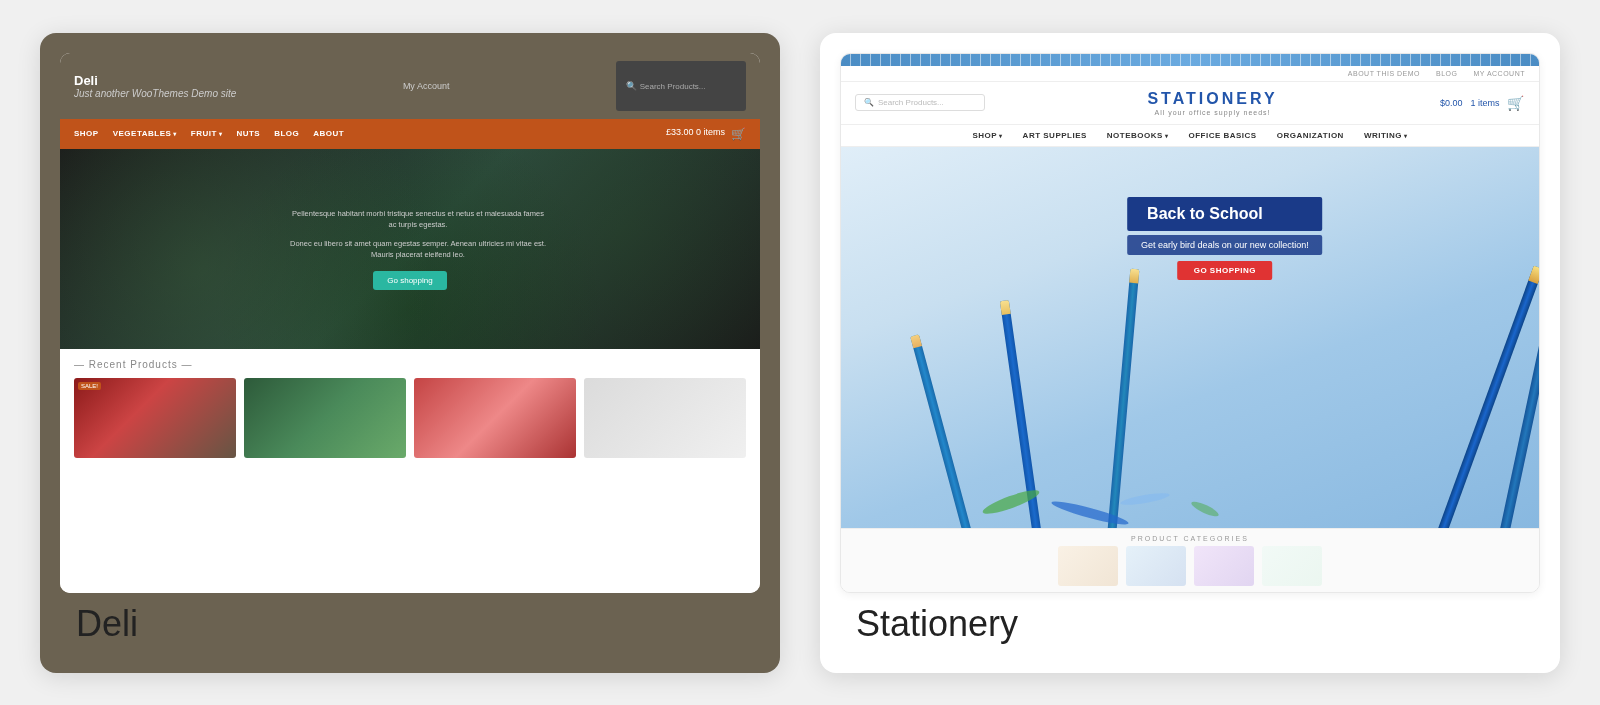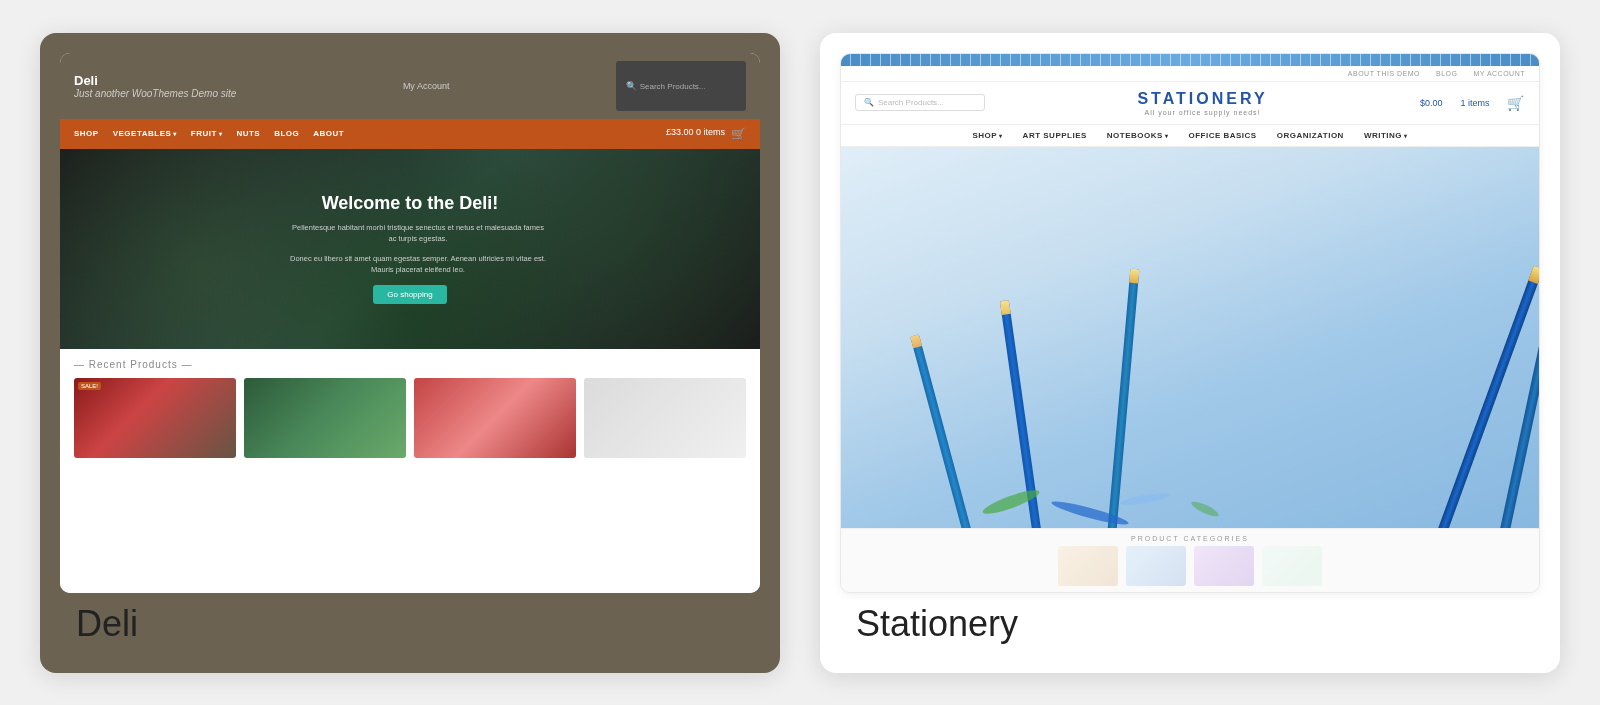--- a/index.html
+++ b/index.html
@@ -278,21 +278,21 @@
       text-align: center;
       font-size: 16px;
       font-weight: 700;
       letter-spacing: 3px;
       color: #2255aa;
     }
 
     .stat-cart-area {
       display: flex;
       align-items: center;
-      gap: 18px;
+      gap: 8px;
       color: #2255aa;
       font-size: 9px;
     }
     .stat-cart-icon { font-size: 14px; }
 
     .stat-nav {
       display: flex;
       align-items: center;
       justify-content: center;
       gap: 20px;
@@ -545,21 +545,20 @@
       <span class="deli-nav-item">ABOUT</span>
       <div class="deli-cart">
         <span>£33.00 0 items</span>
         <span class="cart-icon-small">🛒</span>
       </div>
     </div>
 
     <div class="deli-hero">
       <div class="deli-hero-bg"></div>
       <div class="deli-hero-content">
-        <div class="deli-hero-title">Welcome to the Deli!</div>
         <div class="deli-hero-body">
           <span>Pellentesque habitant morbi tristique senectus et netus et malesuada fames</span><br>
           <span>ac turpis egestas.</span>
         </div>
         <div class="deli-hero-body">
           <span>Donec eu libero sit amet quam egestas semper. Aenean ultricies mi vitae est.</span><br>
           <span>Mauris placerat eleifend leo.</span>
         </div>
         <button class="deli-hero-btn">Go shopping</button>
       </div>
@@ -633,20 +632,25 @@
       <div class="pencil pencil-2"></div>
       <div class="pencil pencil-3"></div>
       <div class="pencil pencil-4"></div>
       <div class="pencil pencil-5"></div>
 
       <div class="shaving shaving-green" style="width:60px;height:12px;bottom:20px;left:20%;transform:rotate(-20deg);"></div>
       <div class="shaving shaving-blue" style="width:80px;height:10px;bottom:10px;left:30%;transform:rotate(15deg);"></div>
       <div class="shaving shaving-ltblue" style="width:50px;height:8px;bottom:25px;left:40%;transform:rotate(-10deg);"></div>
       <div class="shaving shaving-green" style="width:30px;height:8px;bottom:15px;left:50%;transform:rotate(25deg);opacity:0.5;"></div>
 
+      <div class="hero-promo">
+        <div class="promo-box-blue">Back to School</div>
+        <div class="promo-box-lt">Get early bird deals on our new collection!</div>
+        <button class="promo-btn">GO SHOPPING</button>
+      </div>
     </div>
 
     <div class="stat-product-cats">
       <div class="stat-product-cats-label">PRODUCT CATEGORIES</div>
       <div class="stat-cat-thumbs">
         <div class="stat-cat-thumb stat-cat-1"></div>
         <div class="stat-cat-thumb stat-cat-2"></div>
         <div class="stat-cat-thumb stat-cat-3"></div>
         <div class="stat-cat-thumb stat-cat-4"></div>
       </div>

